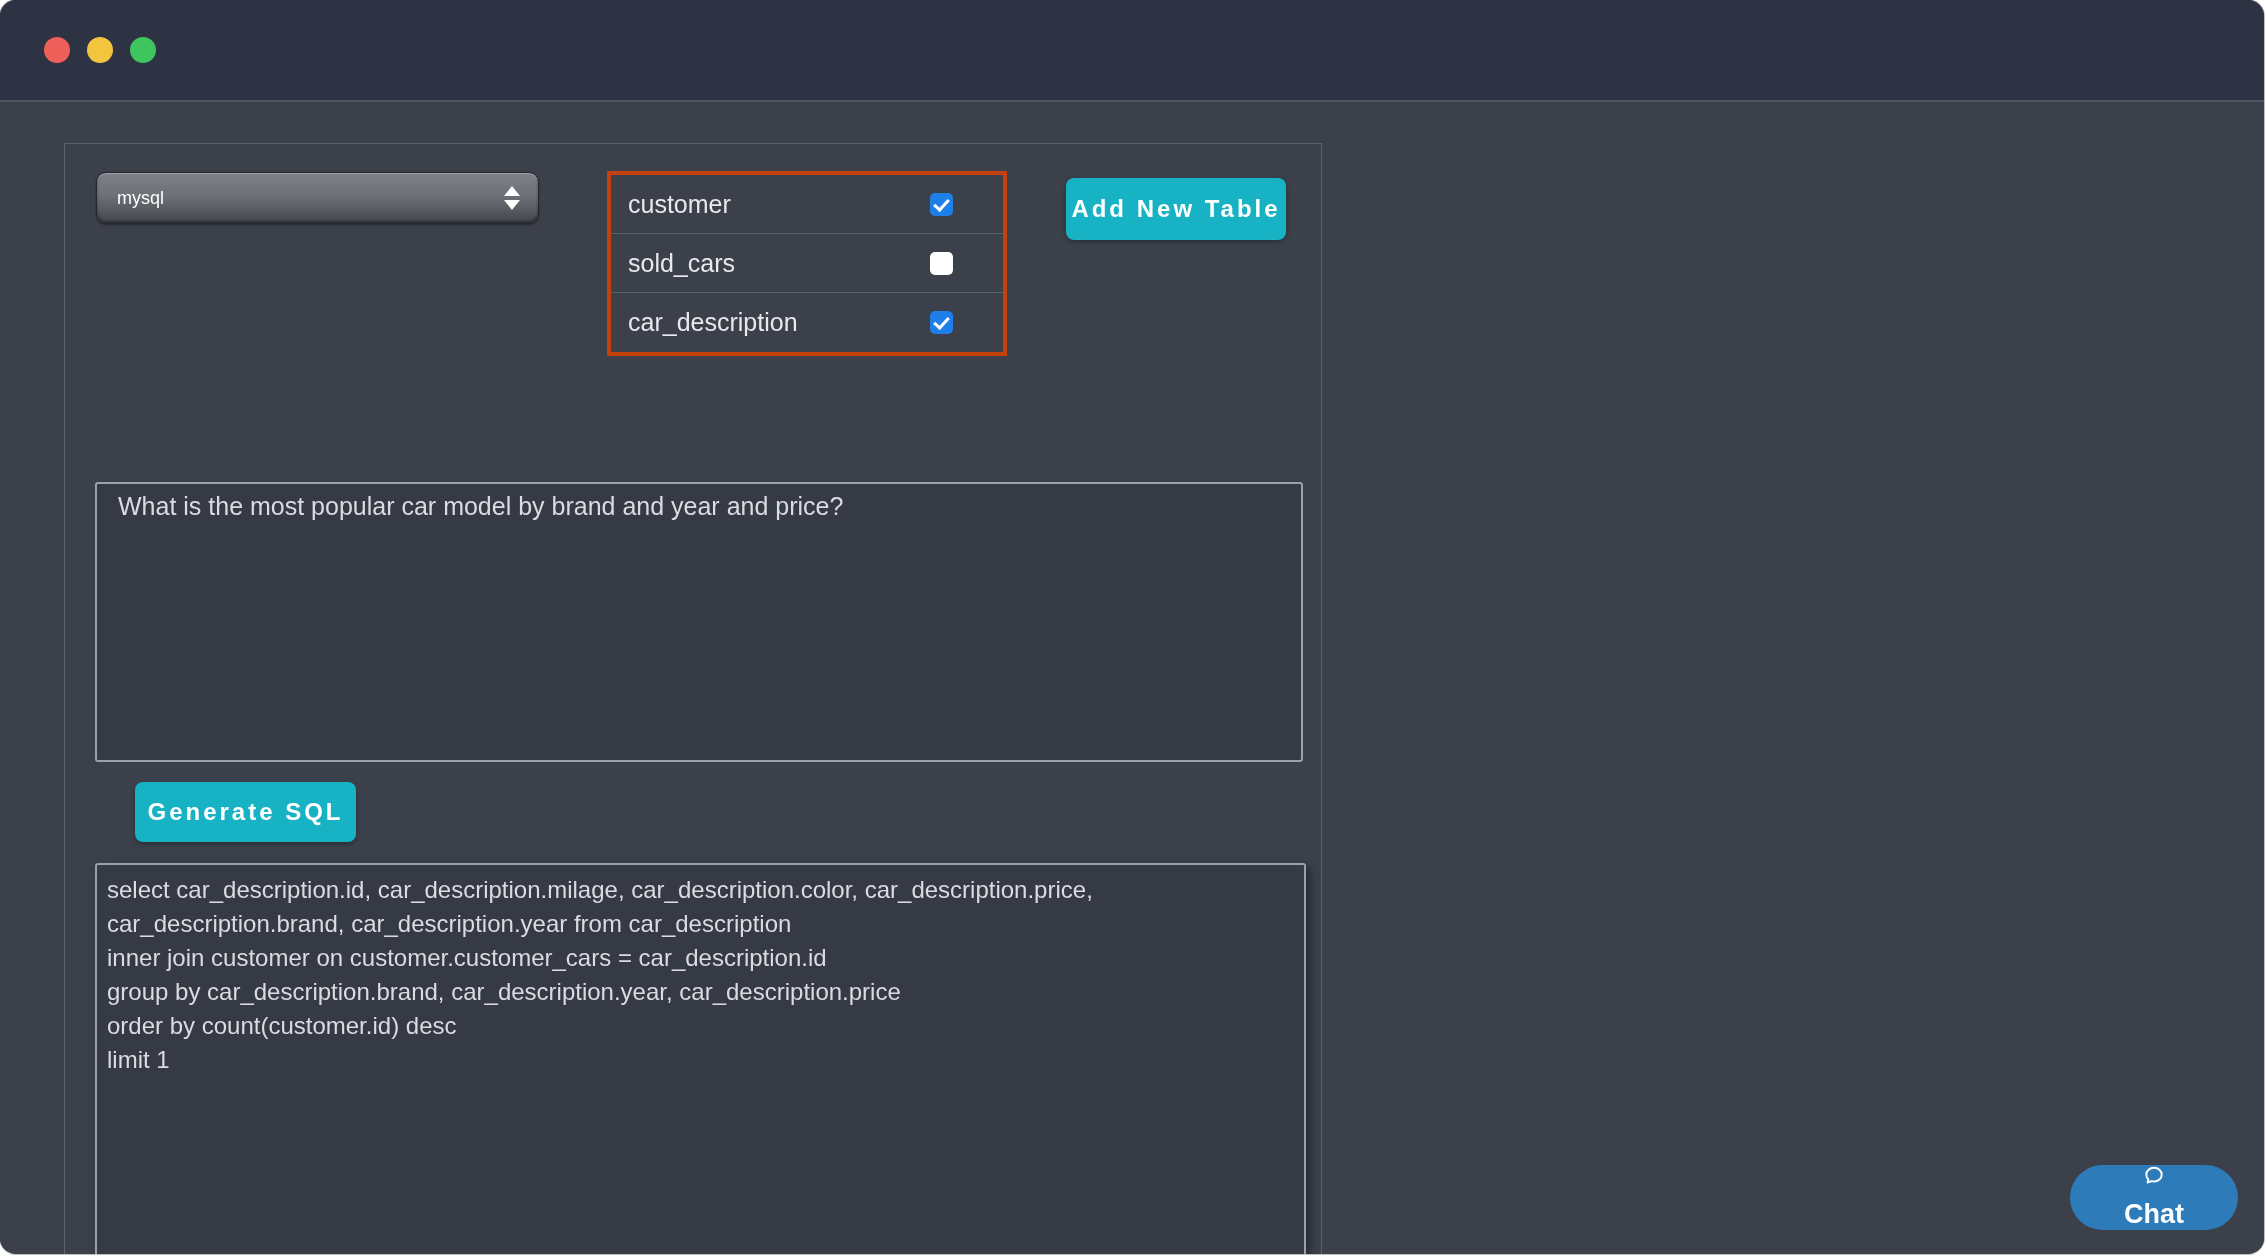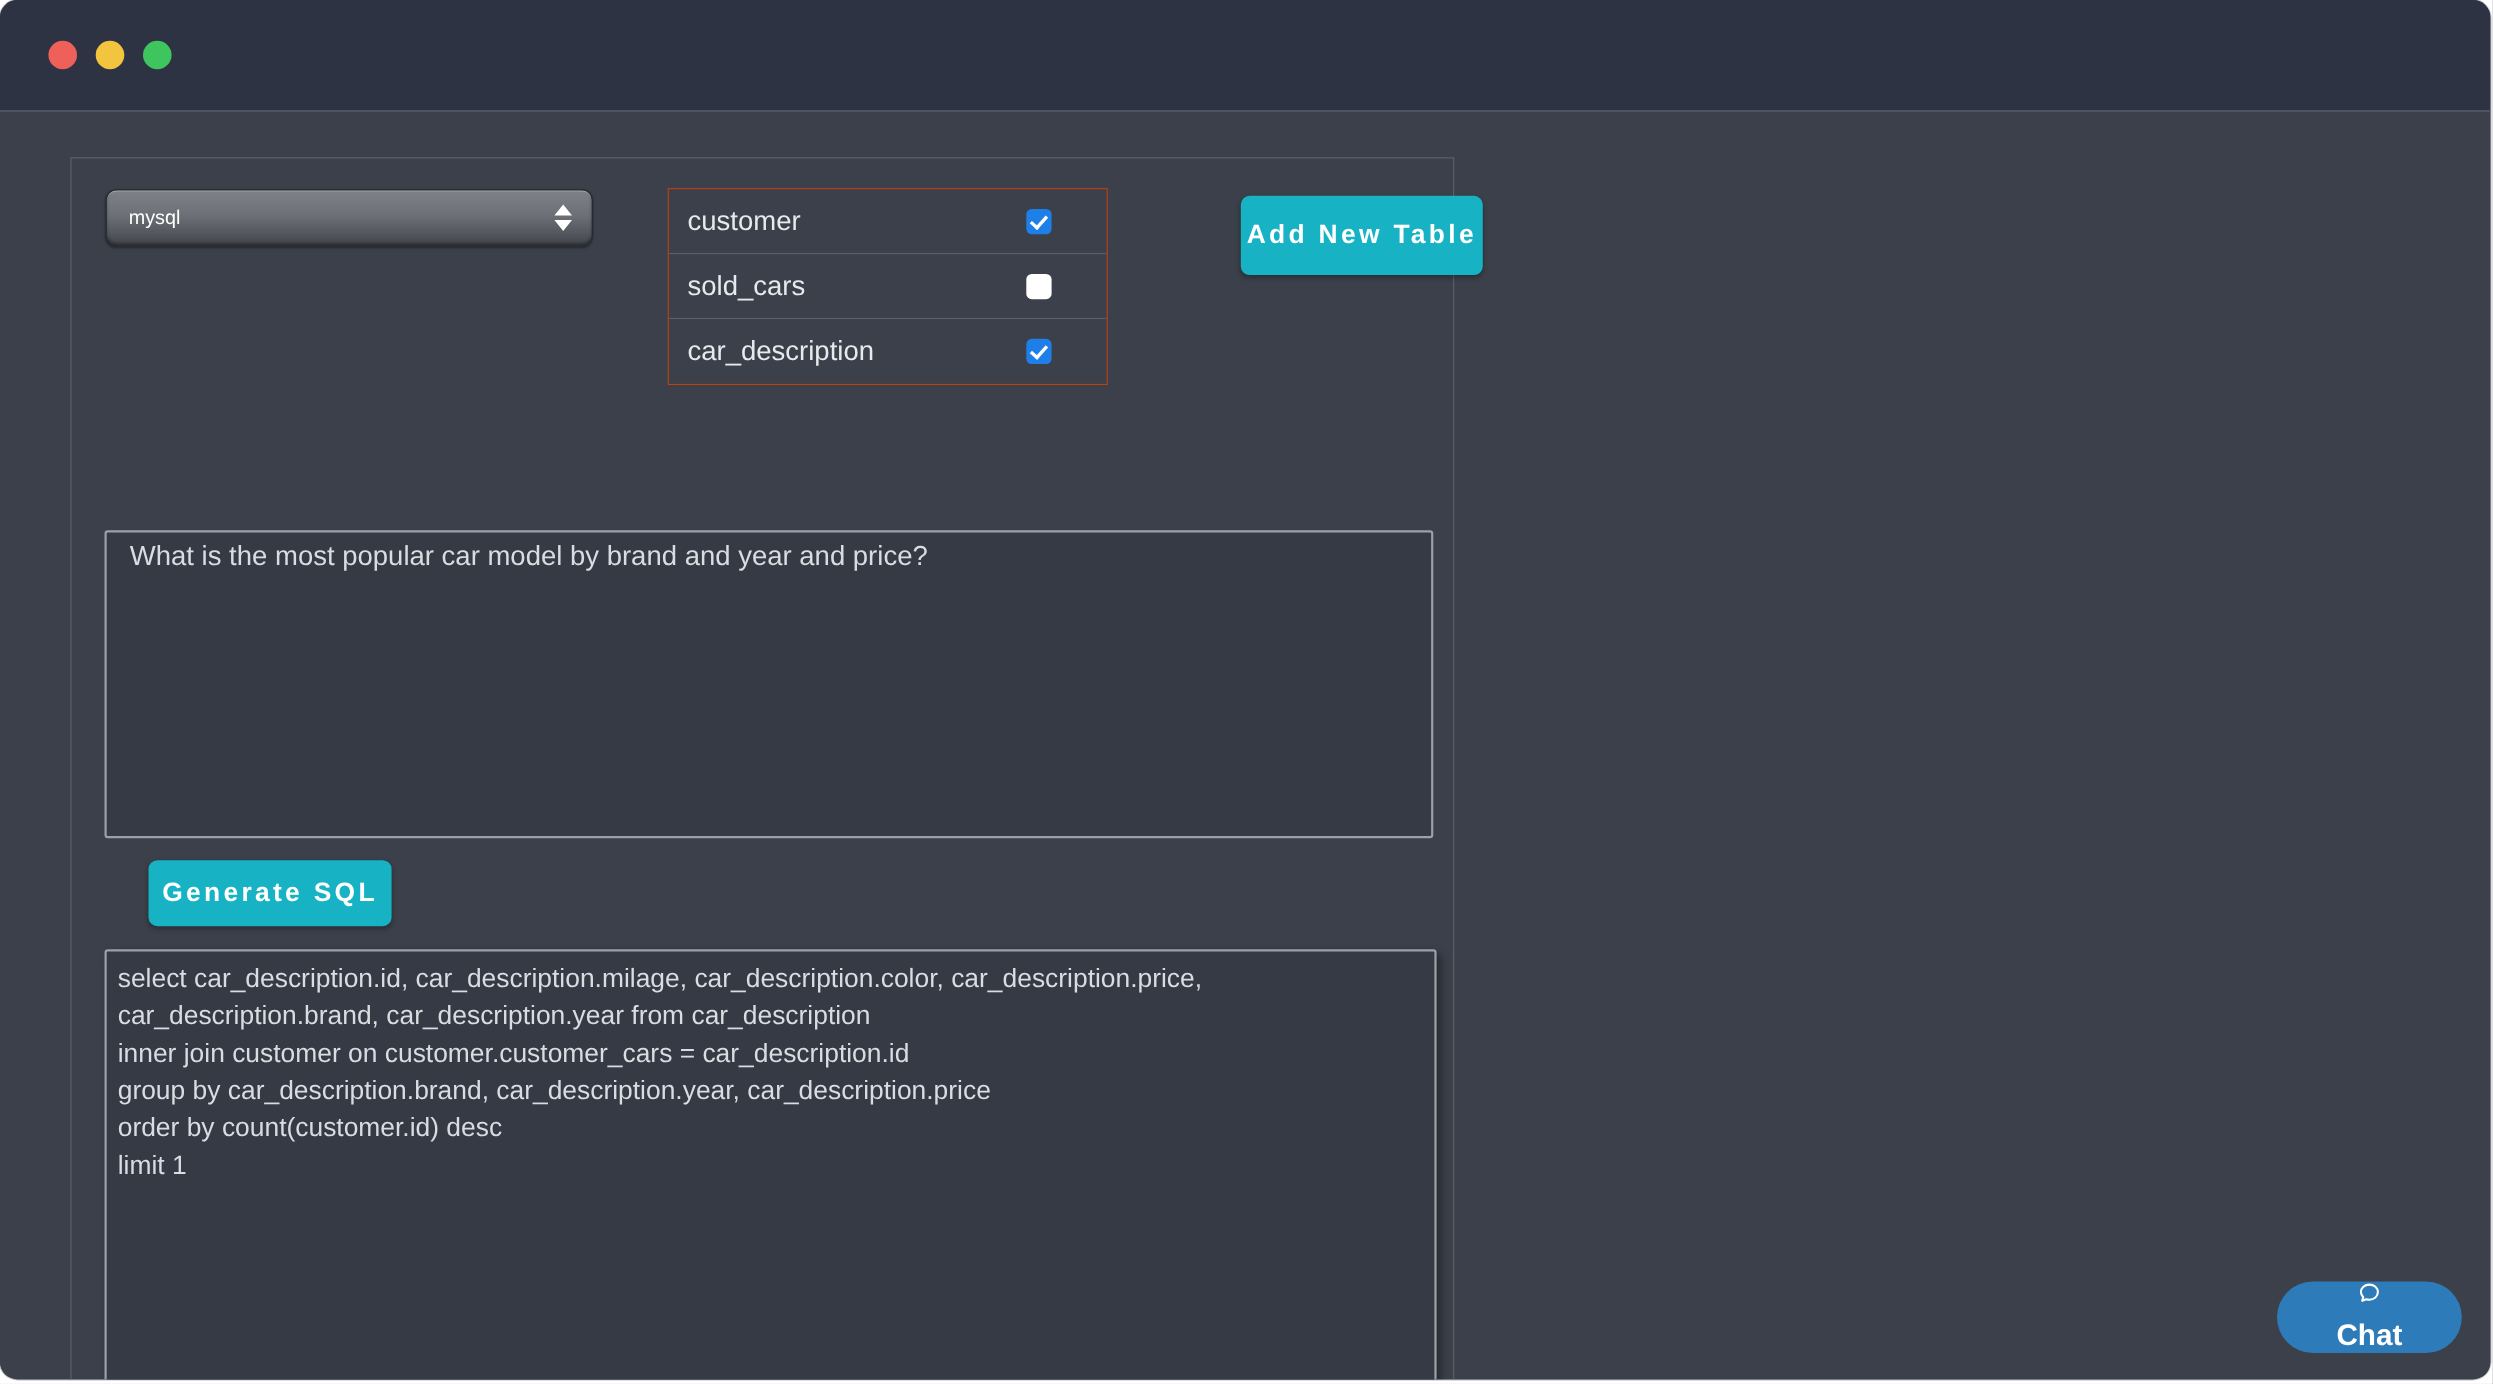--- a/index.html
+++ b/index.html
@@ -45,21 +45,21 @@
     display:flex;align-items:center;padding:0 20px;
   }
   .db-select-value{color:#ffffff;font-size:18px;}
   .select-arrows{position:absolute;right:18px;top:50%;transform:translateY(-50%);
     display:flex;flex-direction:column;align-items:center;gap:4px;}
   .arr-up{width:0;height:0;border-left:8px solid transparent;border-right:8px solid transparent;border-bottom:10px solid #ffffff;}
   .arr-down{width:0;height:0;border-left:8px solid transparent;border-right:8px solid transparent;border-top:10px solid #ffffff;}
   
   .table-list{
     position:absolute;left:542px;top:27px;width:400px;
-    border:1px solid #c2410c;
+    border:4px solid #c2410c;
   }
   .table-row{
     height:59px;display:flex;align-items:center;
     padding:0 50px 0 17px;border-bottom:1px solid #5a606b;
   }
   .table-row:last-child{border-bottom:none;}
   .table-name{color:#e7e9ec;font-size:25px;}
   .cb{
     appearance:none;-webkit-appearance:none;margin-left:auto;cursor:pointer;
     width:23px;height:23px;border-radius:5px;background:#ffffff;position:relative;
@@ -69,21 +69,21 @@
     content:"";position:absolute;left:7px;top:3px;width:6px;height:12px;
     border-right:3px solid #fff;border-bottom:3px solid #fff;transform:rotate(42deg);
   }
   
   .teal-btn{
     background:var(--accent-teal,#17b2c3);color:#ffffff;border:none;cursor:pointer;
     font-family:"Liberation Sans","DejaVu Sans",sans-serif;
     font-size:24px;font-weight:bold;letter-spacing:3px;
     border-radius:8px;box-shadow:0 2px 5px rgba(0,0,0,.3);
   }
-  .add-btn{position:absolute;left:1063px;top:34px;width:220px;height:72px;}
+  .add-btn{position:absolute;left:1001px;top:34px;width:220px;height:62px;}
   .gen-btn{position:absolute;left:30px;top:638px;width:221px;height:60px;margin-left:40px;}
   
   textarea{
     position:absolute;resize:none;outline:none;
     background:#353a45;color:#d9dce1;
     border:2px solid #9aa1ab;border-radius:3px;
     font-family:"Liberation Sans","DejaVu Sans",sans-serif;
   }
   .question{left:30px;top:338px;width:1208px;height:280px;font-size:25px;line-height:32px;padding:6px 21px;}
   .sql-out{left:30px;top:719px;width:1211px;height:560px;font-size:24px;line-height:34px;padding:8px 10px;

